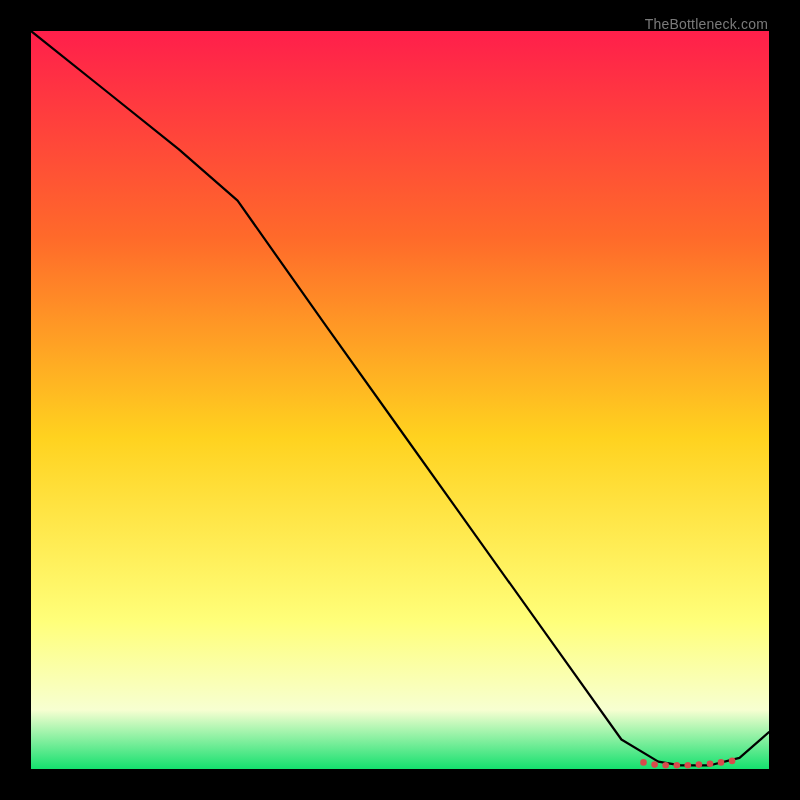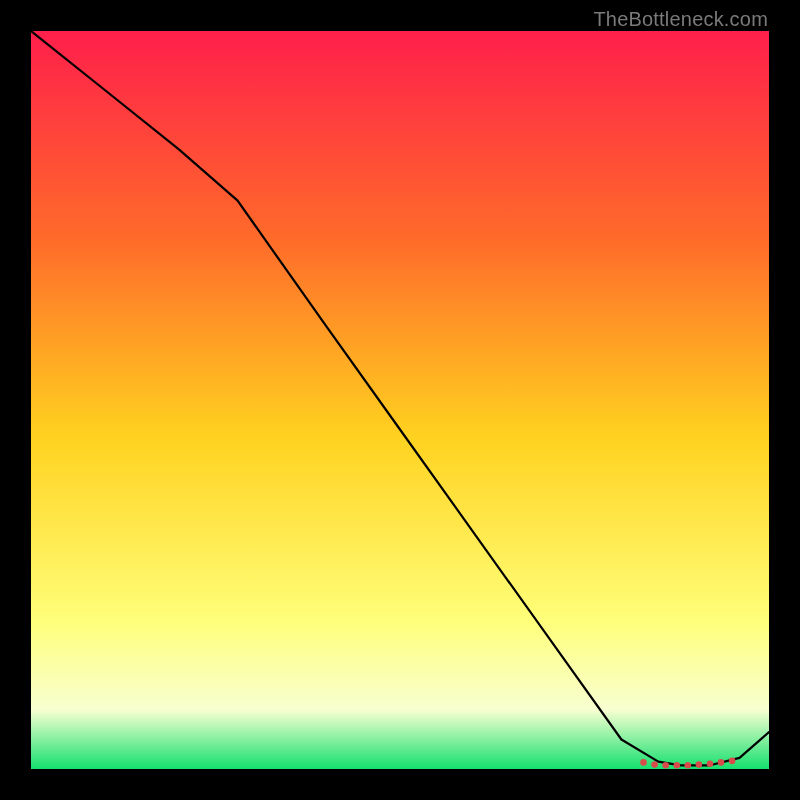--- a/index.html
+++ b/index.html
@@ -21,24 +21,24 @@
   }
   .plot {
     position: absolute;
     left: 0;
     top: 0;
     width: 738px;
     height: 738px;
   }
   .watermark {
     position: absolute;
-    top: 8px;
+    top: 16px;
     right: 32px;
     color: #7a7a7a;
-    font-size: 20px;
+    font-size: 14px;
     font-weight: 400;
     letter-spacing: 0.2px;
   }
 </style>
 </head>
 <body>
 
 <div class="watermark">TheBottleneck.com</div>
 
 <div class="frame">

